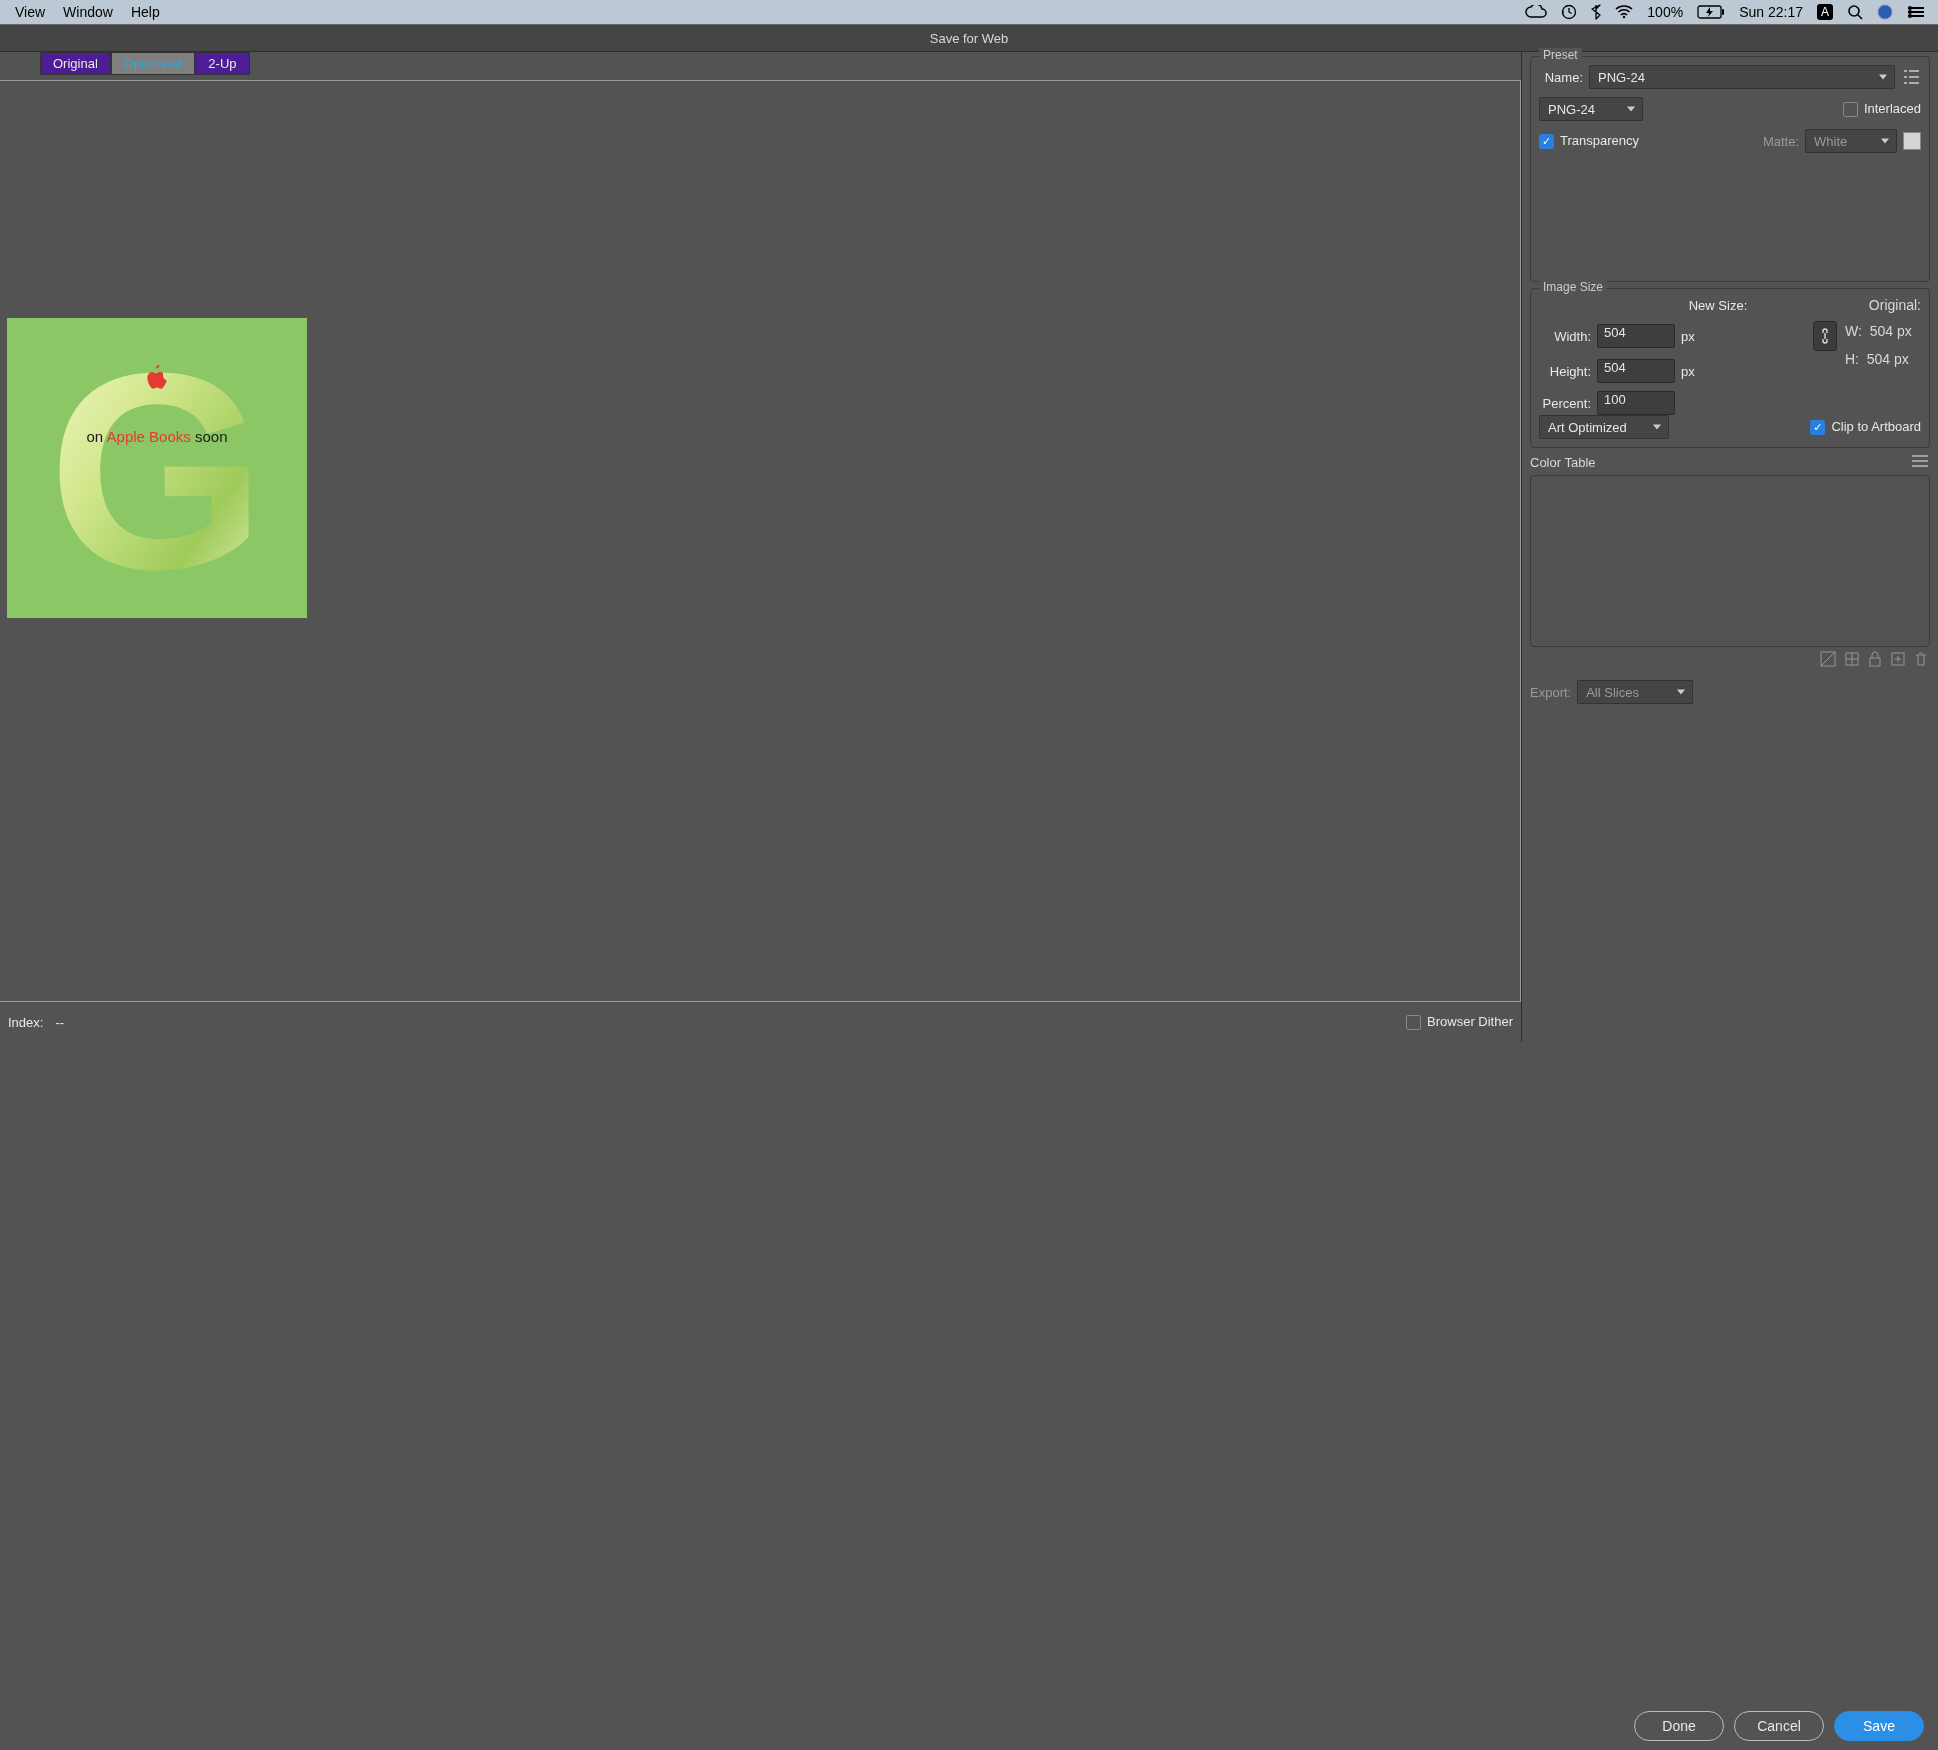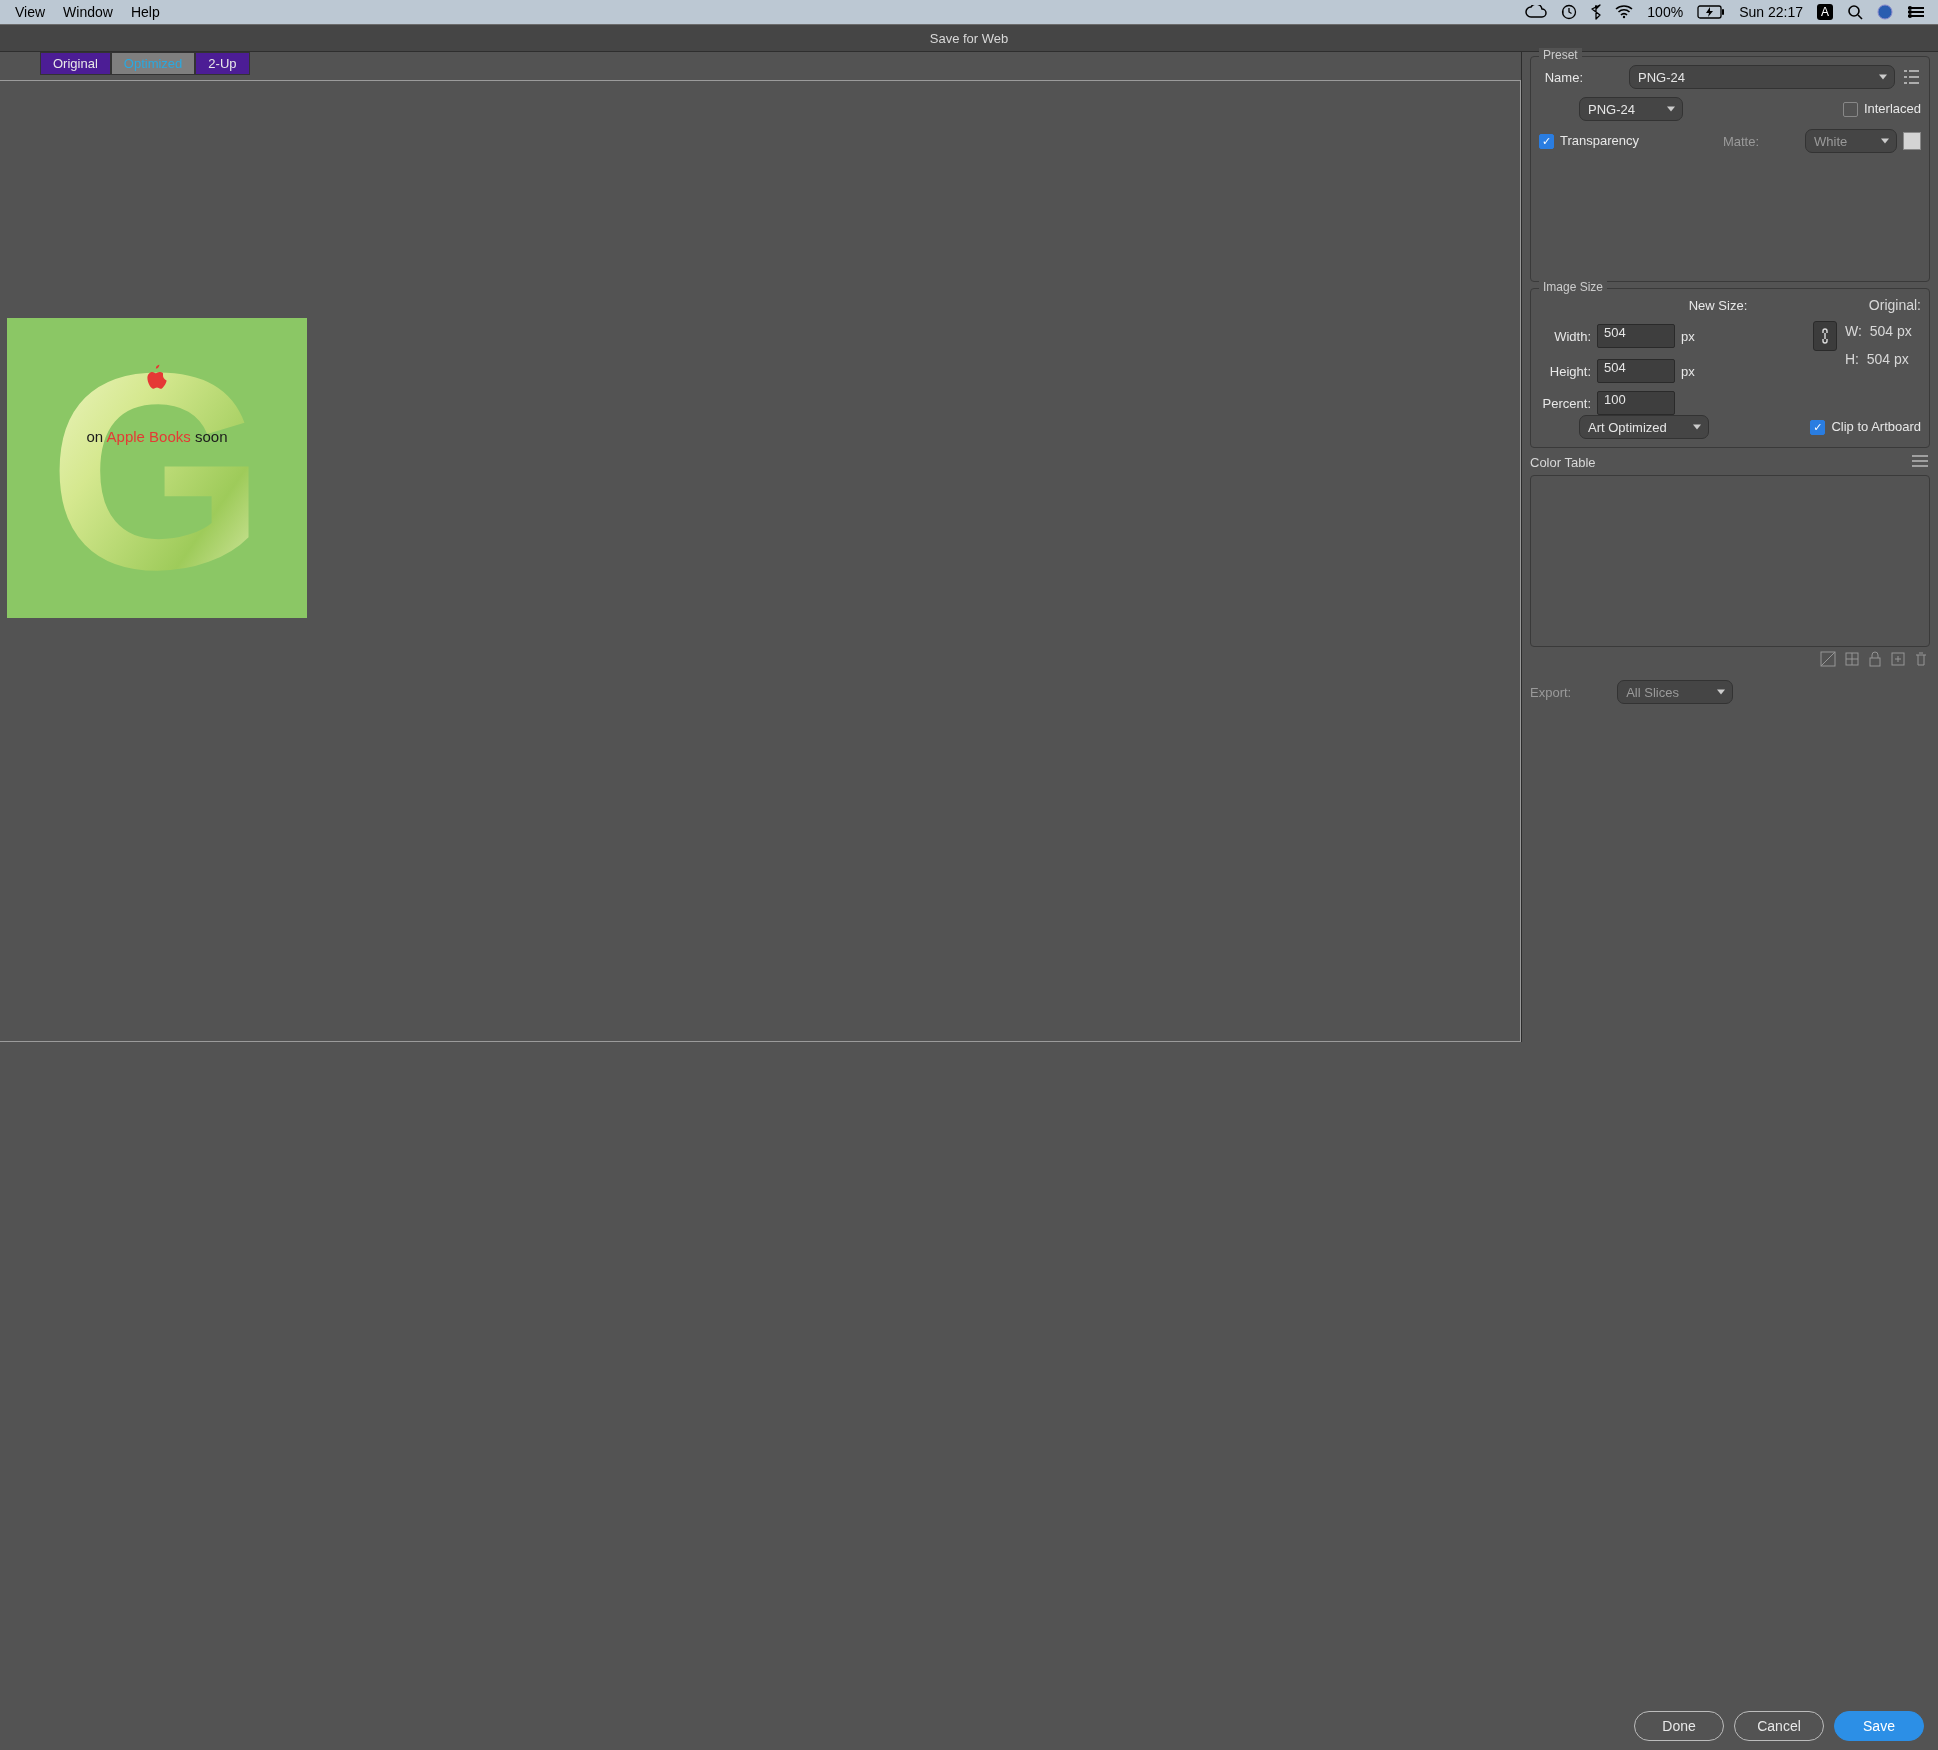--- a/index.html
+++ b/index.html
@@ -38,21 +38,21 @@
 .checkbox.checked::after { content: "✓"; color: #fff; font-size: 11px; line-height: 1; }
 
 
 .group { border: 1px solid #3a3a3a; border-radius: 4px; margin: 4px 8px 6px 8px; padding: 8px; position: relative; background: #535353; }
 .group-label { position: absolute; top: -9px; left: 8px; padding: 0 4px; font-size: 12px; color: #ccc; background: #535353; }
 .row { display: flex; align-items: center; margin-bottom: 8px; gap: 6px; }
 .row:last-child { margin-bottom: 0; }
 .label { color: #e8e8e8; font-size: 13px; }
 .label.muted { color: #9a9a9a; }
 
-.select { background: #454545; border: 1px solid #333; border-radius: 7px; height: 24px; display: flex; align-items: center; padding: 0 22px 0 8px; color: #e6e6e6; position: relative; font-size: 13px; min-width: 90px; cursor: default; margin-left: 40px; }
+.select { background: #454545; border: 1px solid #333; border-radius: 1px; height: 24px; display: flex; align-items: center; padding: 0 22px 0 8px; color: #e6e6e6; position: relative; font-size: 13px; min-width: 90px; cursor: default; }
 .select::after { content: ""; position: absolute; right: 7px; top: 50%; width: 0; height: 0; border-left: 4px solid transparent; border-right: 4px solid transparent; border-top: 5px solid #ccc; transform: translateY(-50%); }
 .select.disabled { color: #9a9a9a; }
 .input { background: #3e3e3e; border: 1px solid #2a2a2a; border-radius: 2px; height: 24px; width: 78px; color: #e6e6e6; padding: 0 6px; font-size: 13px; display: flex; align-items: flex-start; }
 .swatch { width: 18px; height: 18px; border: 1px solid #888; background: #d4d4d4; }
 .list-icon { width: 20px; height: 18px; }
 
 .original-col { color: #d8d8d8; font-size: 14px; }
 
 
 .colortable { border: 1px solid #3a3a3a; border-radius: 4px; margin: 0 8px 4px 8px; height: 172px; background: #535353; }
@@ -166,20 +166,28 @@
           <g transform="translate(150,60) scale(1.2)">
             <path fill="#e53935" d="M0-8c1 0 2-2 2-3-1 0-3 1-3 3 0 0 1 0 1 0zM5-4c-1-1-2-1-3-1s-2 1-3 1-2-1-3-1c-2 0-4 2-4 5 0 4 3 9 5 9 1 0 2-1 3-1s2 1 3 1c2 0 5-5 5-7-2-1-3-2-3-4 0-1 0-2 0-2z"></path>
           </g>
           <text x="150" y="124" text-anchor="middle" font-family="Georgia, serif" font-size="15" fill="#1b1b1b">
             <tspan>on</tspan>
             <tspan fill="#e53935">Apple Books</tspan>
             <tspan>soon</tspan>
           </text>
         </svg>
       </div>
+    </div>
+    <div class="status-row">
+      <span class="label">Index:</span>
+      <span class="label">--</span>
+      <span class="spacer"></span>
+      <span>
+        <span class="checkbox"></span><span class="label">Browser Dither</span>
+      </span>
     </div>
   </div>
 
   <div class="right-pane">
     <div class="right-inner">
 
       <div class="group" style="height:226px">
         <span class="group-label">Preset</span>
 
         <div class="row">

